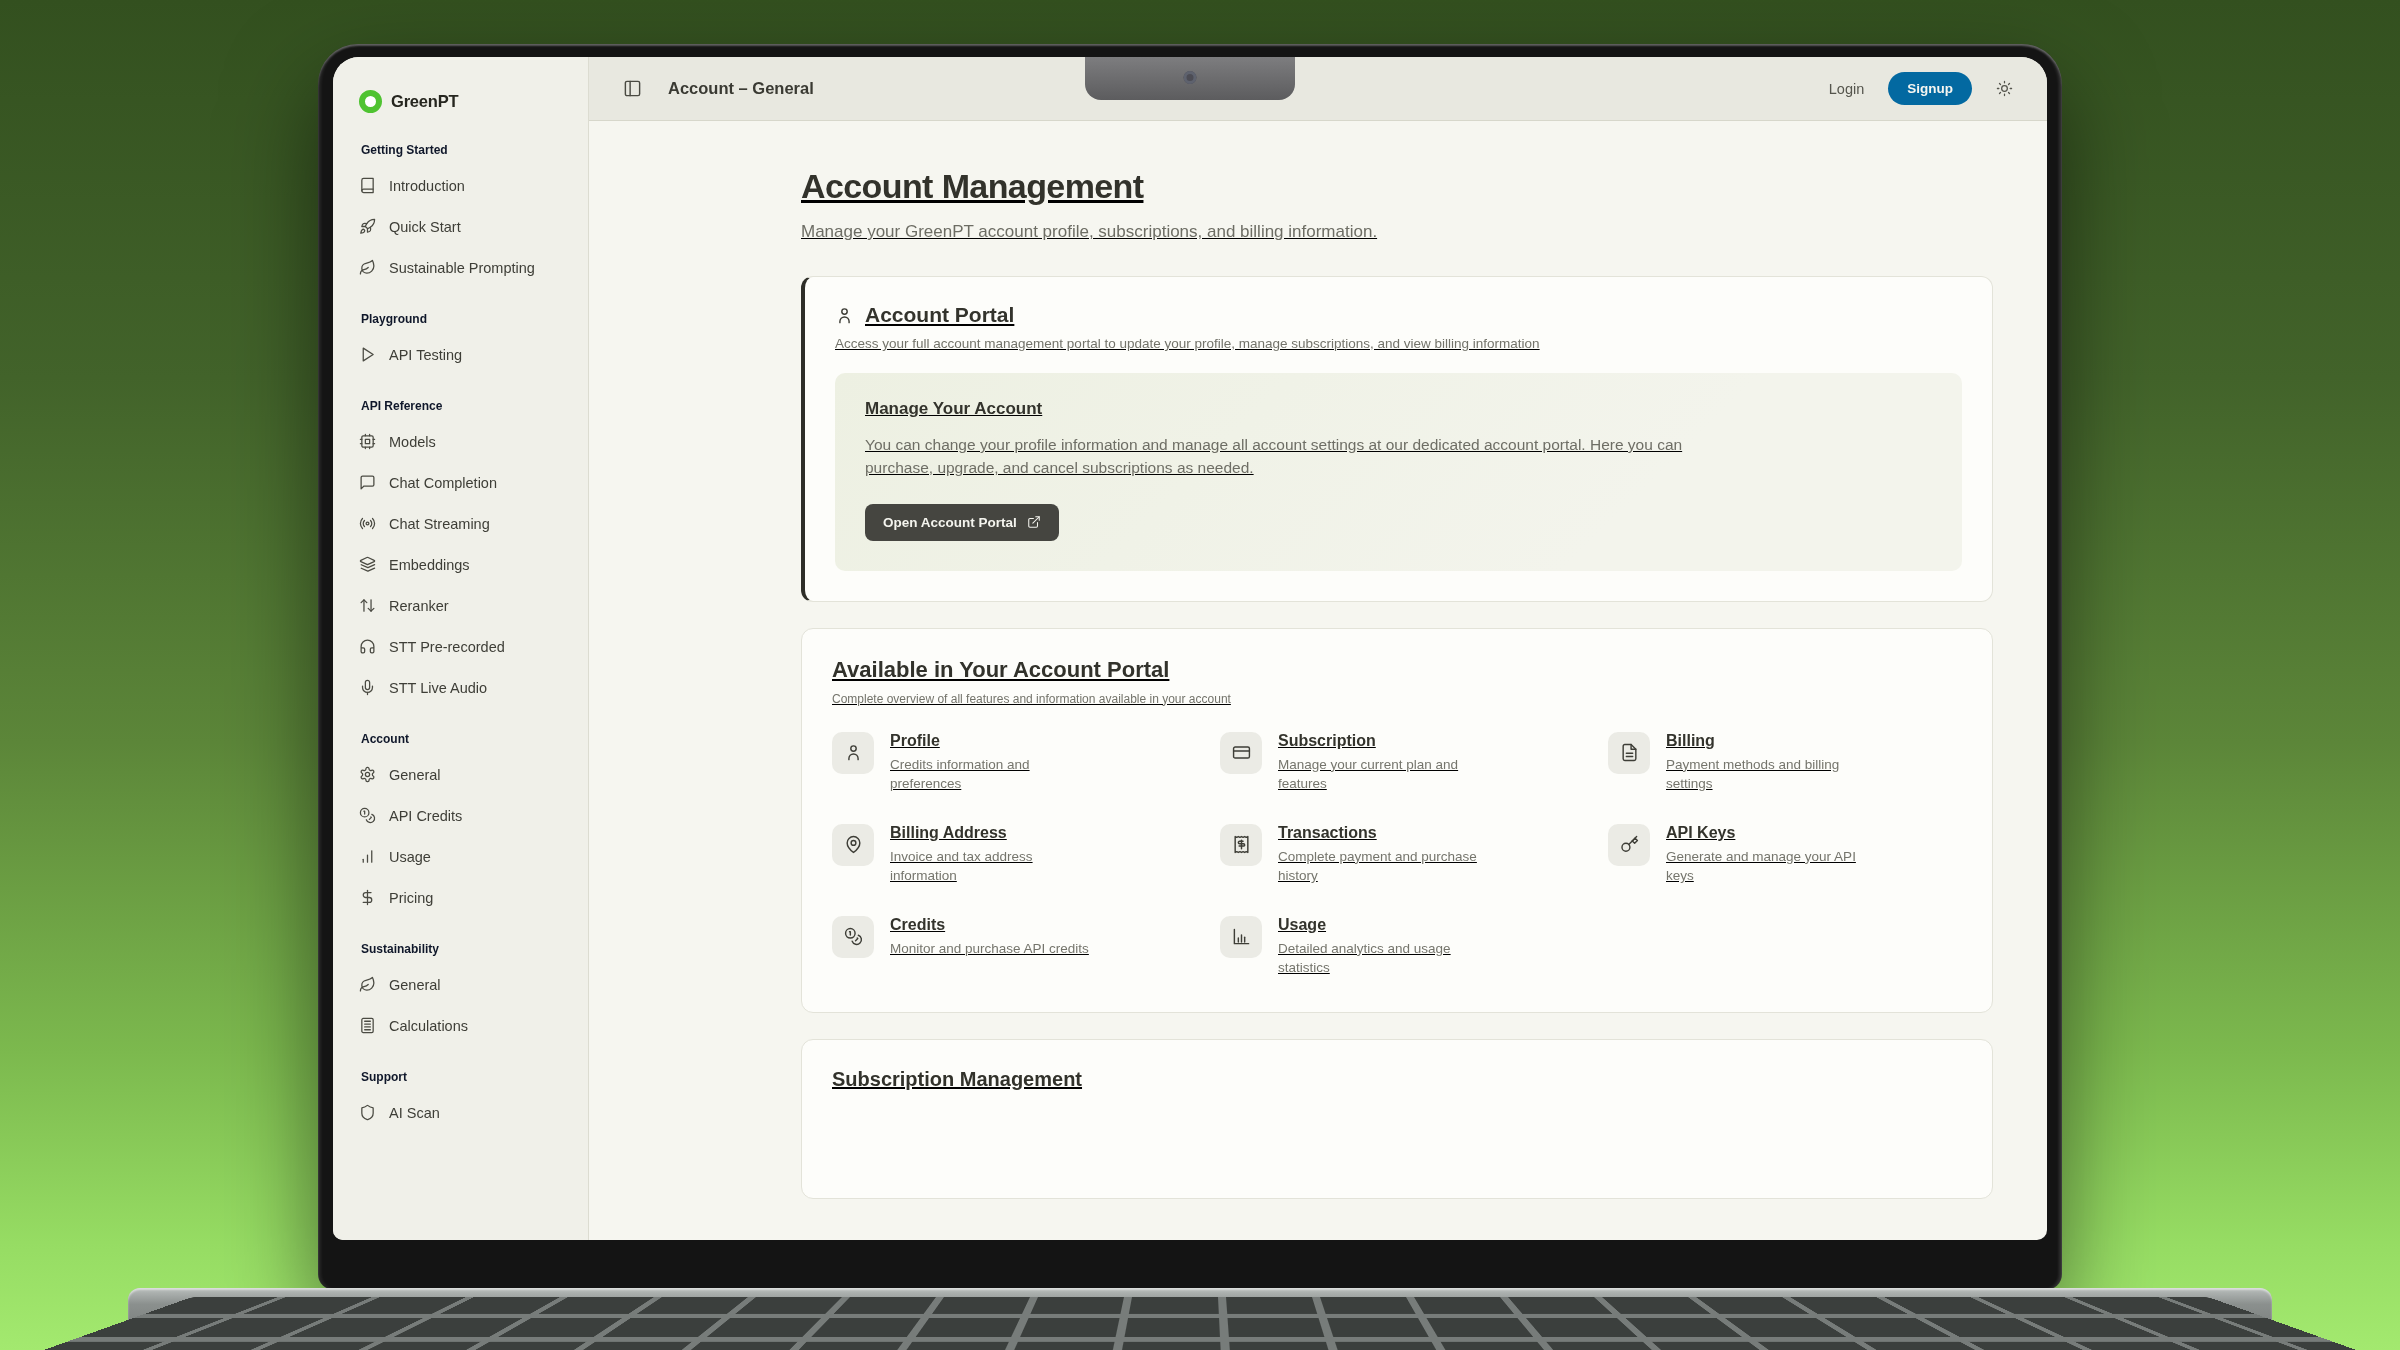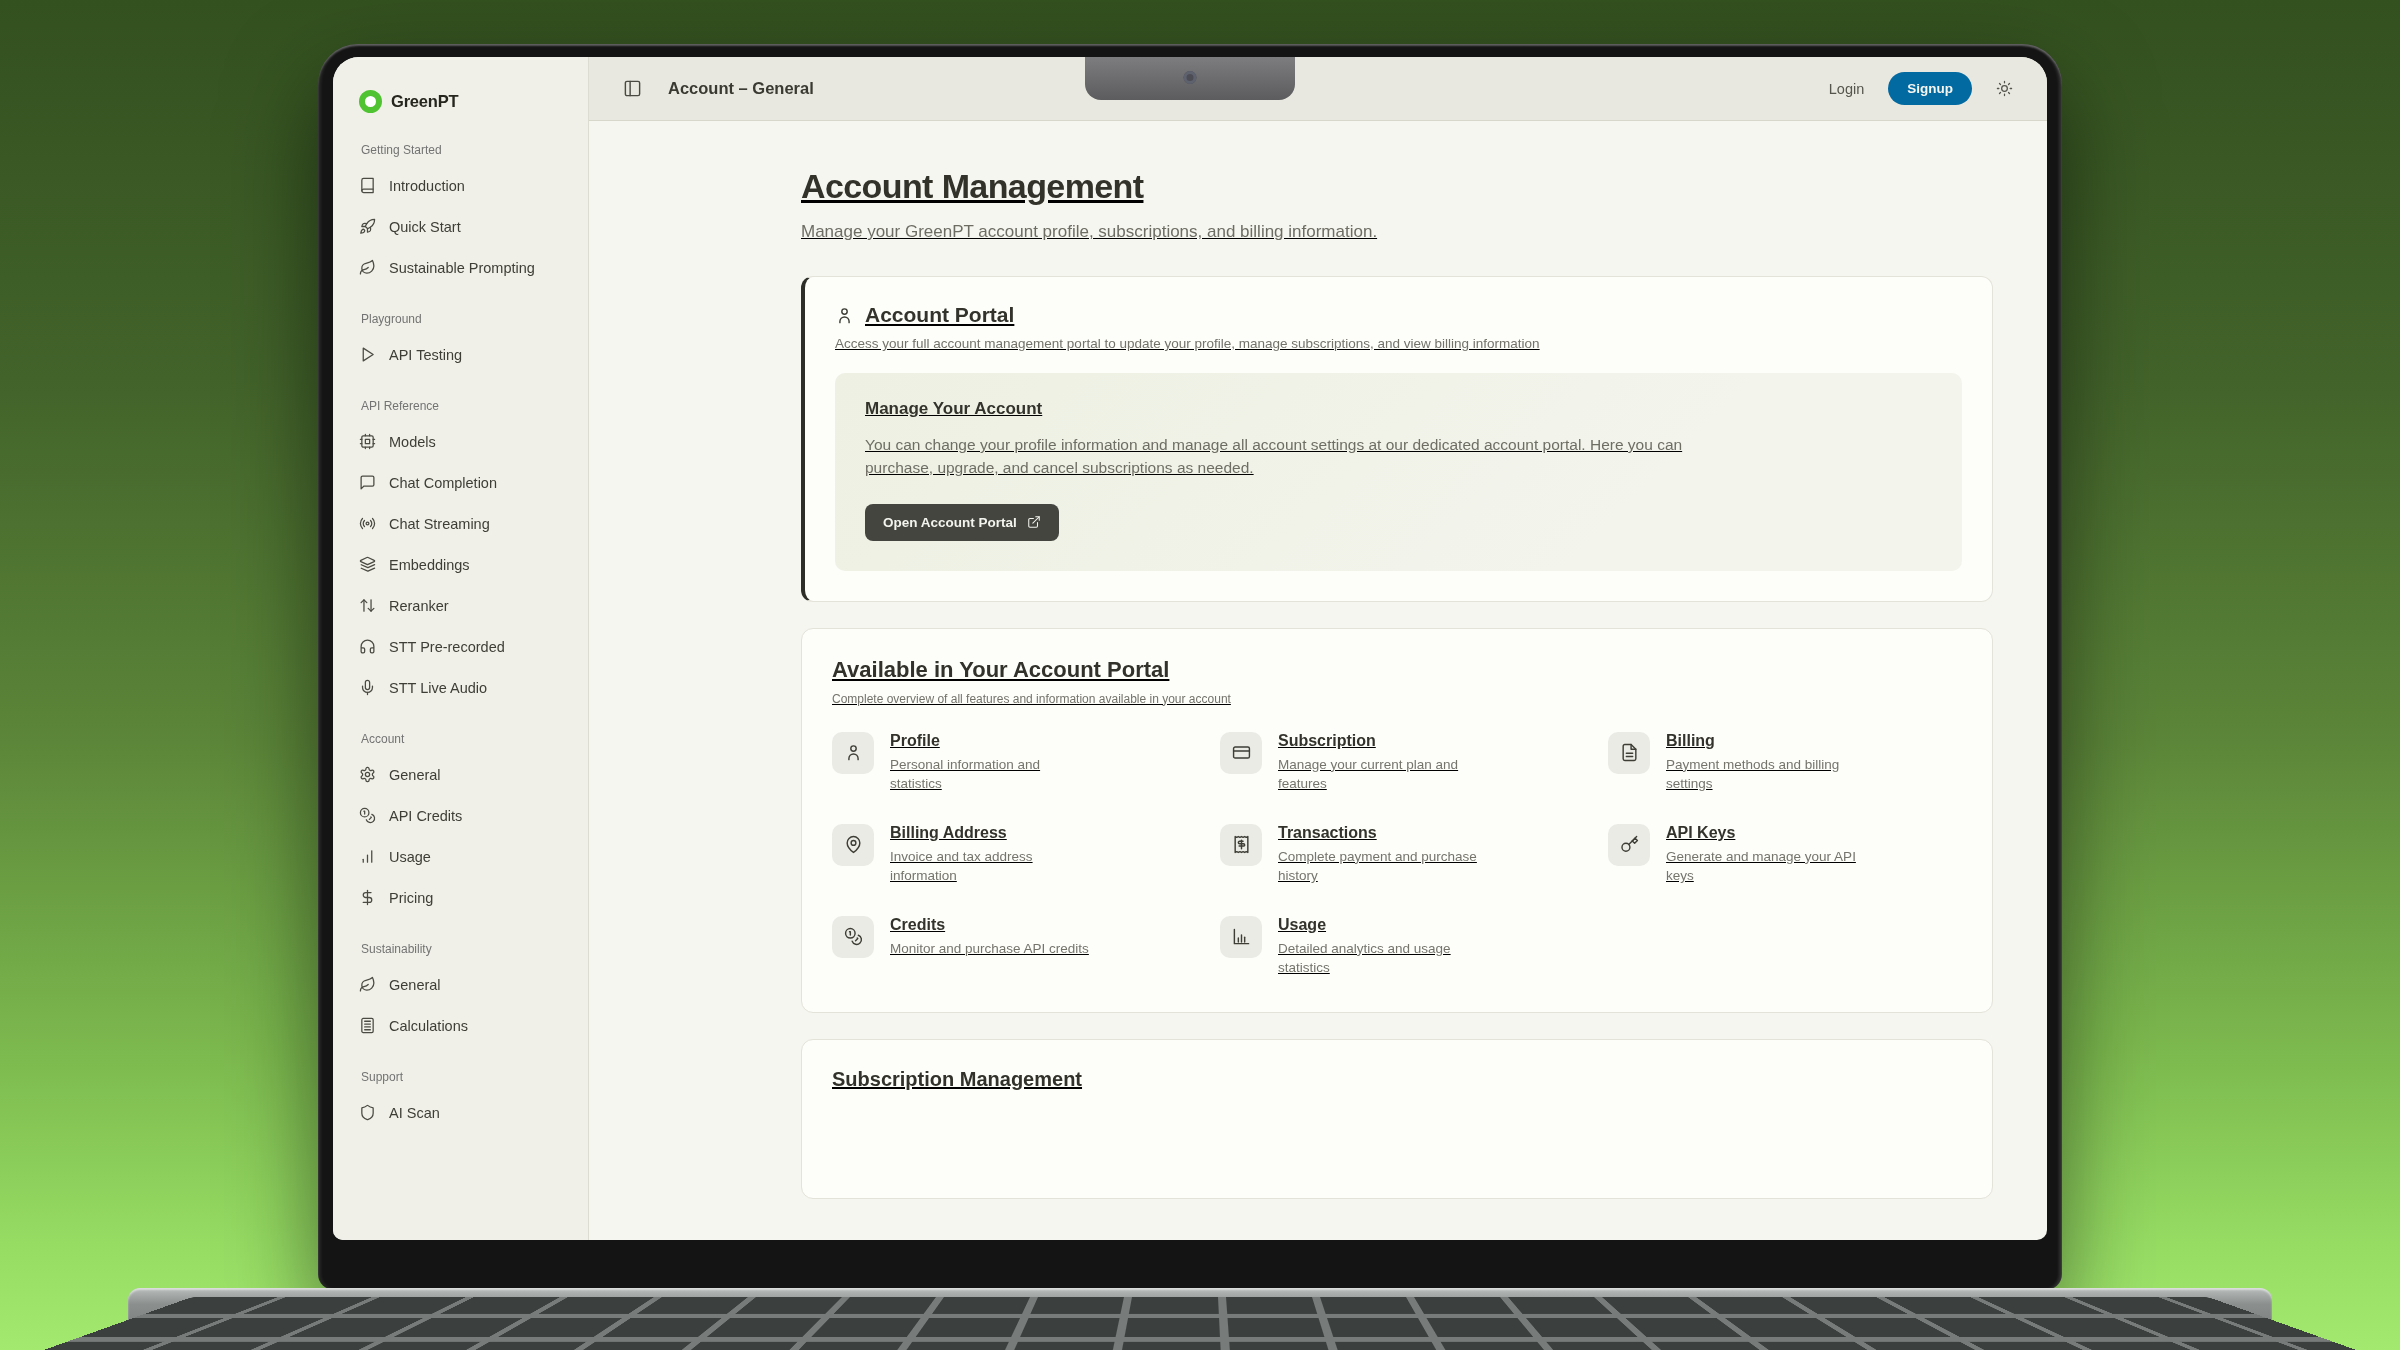--- a/index.html
+++ b/index.html
@@ -47,21 +47,21 @@
   }
 
   
   .sidebar {
     width:256px; flex:0 0 256px; background:#f0f0e9; border-right:1px solid #dcdcd1;
     padding:26px 24px 0 26px; overflow:hidden;
   }
   .logo-row { display:flex; align-items:center; gap:9px; height:36px; margin-bottom:14px; }
   .logo-ring { width:23px; height:23px; border-radius:50%; border:6px solid #4fc331; background:#fff; display:inline-block; }
   .logo-text { font-size:16.5px; font-weight:800; color:#26261f; letter-spacing:-.2px; }
-  .s-section-label { font-size:12px; color:#737373; margin:24px 0 8px 2px; }
+  .s-section-label { font-size:12px; color:#0f172a; margin:24px 0 8px 2px;font-weight:bold; }
   .s-item { display:flex; align-items:center; gap:13px; height:41px; border-radius:8px; color:#3e3e37; cursor:pointer; }
   .s-item .icon { width:17px; height:17px; color:#4b4b43; display:flex; }
   .s-item .icon svg { width:17px; height:17px; }
   .s-label { font-size:14.5px; color:#3e3e37; white-space:nowrap; }
   svg.ic { fill:none; stroke:currentColor; stroke-width:1.8; stroke-linecap:round; stroke-linejoin:round; }
 
   
   .main { flex:1; display:flex; flex-direction:column; min-width:0; }
   .topbar {
     height:64px; flex:0 0 64px; background:#e8e8e0; border-bottom:1px solid #d7d7cb;
@@ -379,21 +379,21 @@
 
               <div class="feature">
                 <div class="f-tile">
                     <svg class="ic" viewBox="0 0 24 24">
                       <circle cx="12" cy="7" r="3.4"></circle>
                       <path d="M6.2 21v-1.3a5.8 5.8 0 0 1 11.6 0V21"></path>
                     </svg>
                   </div>
                 <div>
                     <div class="f-title">Profile</div>
-                <div class="f-desc">Personal information and statistics</div>
+                <div class="f-desc">Credits information and preferences</div>
                   </div>
               </div>
 
               <div class="feature">
                 <div class="f-tile">
                     <svg class="ic" viewBox="0 0 24 24">
                       <rect x="2" y="5" width="20" height="14" rx="2"></rect>
                       <line x1="2" y1="10" x2="22" y2="10"></line>
                     </svg>
                   </div>

